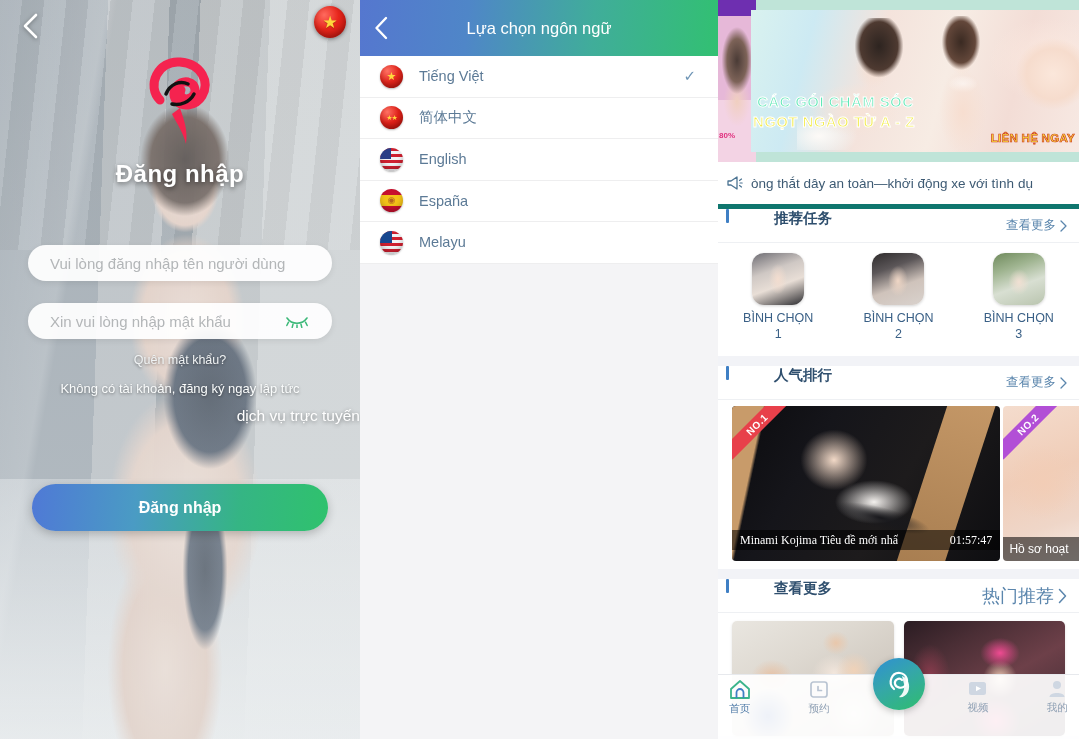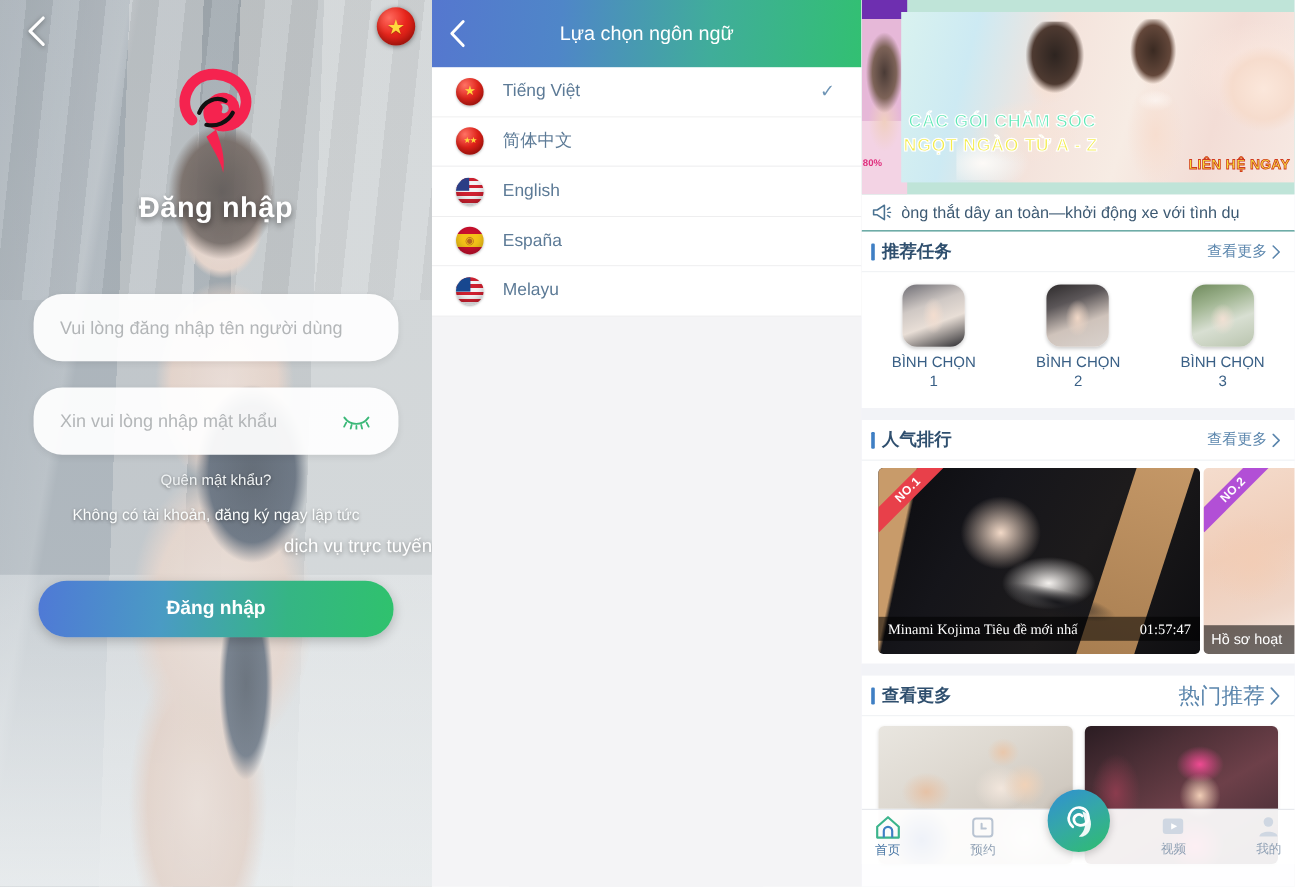--- a/index.html
+++ b/index.html
@@ -67,21 +67,21 @@
 
   .brand-rose { position:absolute; left:50%; top:48px; transform:translateX(-50%); z-index:5; }
   .login-title {
     position:absolute; left:0; right:0; top:160px; text-align:center; z-index:5;
     color:#fff; font-size:24px; font-weight:bold; letter-spacing:.5px;
     text-shadow: 0 2px 5px rgba(0,0,0,.45);
   }
 
   .login-form { position:absolute; left:0; right:0; top:245px; z-index:5; }
   .field {
-    margin: 0 28px 22px; height:56px; border-radius:24px; background:rgba(255,255,255,.93);
+    margin: 0 28px 22px; height:36px; border-radius:24px; background:rgba(255,255,255,.93);
     display:flex; align-items:center; padding:0 22px; box-shadow:0 2px 6px rgba(0,0,0,.08);
   }
   .field input {
     flex:1; border:0; outline:0; background:transparent; font-size:15px; color:#333;
     font-family:"Liberation Sans", sans-serif;
   }
   .field input::placeholder { color:#b3b6b8; }
   .eye-icon { width:26px; height:20px; display:flex; align-items:center; justify-content:center; cursor:pointer; }
 
   .forgot {
@@ -185,29 +185,30 @@
   .hero-t2 {
     position:absolute; left:2px; bottom:22px; font-size:15px; font-weight:bold; color:#f3ec4a;
     -webkit-text-stroke:1px #ffffff; letter-spacing:.4px; white-space:nowrap;
   }
   .hero-t3 {
     position:absolute; right:4px; bottom:8px; font-size:11.5px; font-weight:bold; color:#f7ee3e;
     -webkit-text-stroke:.7px #d03a1e; letter-spacing:.3px; white-space:nowrap;
   }
 
   .notice {
-    height:31px; background:#fff; display:flex; align-items:center; padding:0 8px; gap:8px;
-    border-bottom:1px solid #0f766e;
+    height:47px; background:#fff; display:flex; align-items:center; padding:0 8px; gap:8px;
+    border-bottom:5px solid #0f766e;
   }
   .notice-text { font-size:13.5px; color:#3d5a73; white-space:nowrap; overflow:hidden; }
 
   .section { background:#fff; }
   .section-head {
-    height:34px; display:flex; align-items:center; padding:0 12px 0 8px;
+    height:34px; display:flex; padding:0 12px 0 8px;
     border-bottom:1px solid #eef0f3;
+    gap:39px;
   }
   .sec-bar { width:3px; height:14px; background:#3f7fc4; margin-right:6px; border-radius:1px; }
   .sec-title { font-size:14.5px; color:#2f4f6e; font-weight:bold; flex:1; }
   .sec-more { font-size:12.5px; color:#5b86ad; display:flex; align-items:center; gap:4px; cursor:pointer; }
   .sec-more.big { font-size:18px; }
 
   .tasks { display:flex; padding:10px 0 14px; background:#fff; }
   .task { flex:1; display:flex; flex-direction:column; align-items:center; cursor:pointer; }
   .task-thumb { width:52px; height:52px; border-radius:12px; overflow:hidden; position:relative; box-shadow:0 1px 3px rgba(0,0,0,.18); }
   .tt1 { background: linear-gradient(160deg,#6e6d74 0%, #cfc8c4 35%, #e8ded6 60%, #2a2a2e 100%); }

